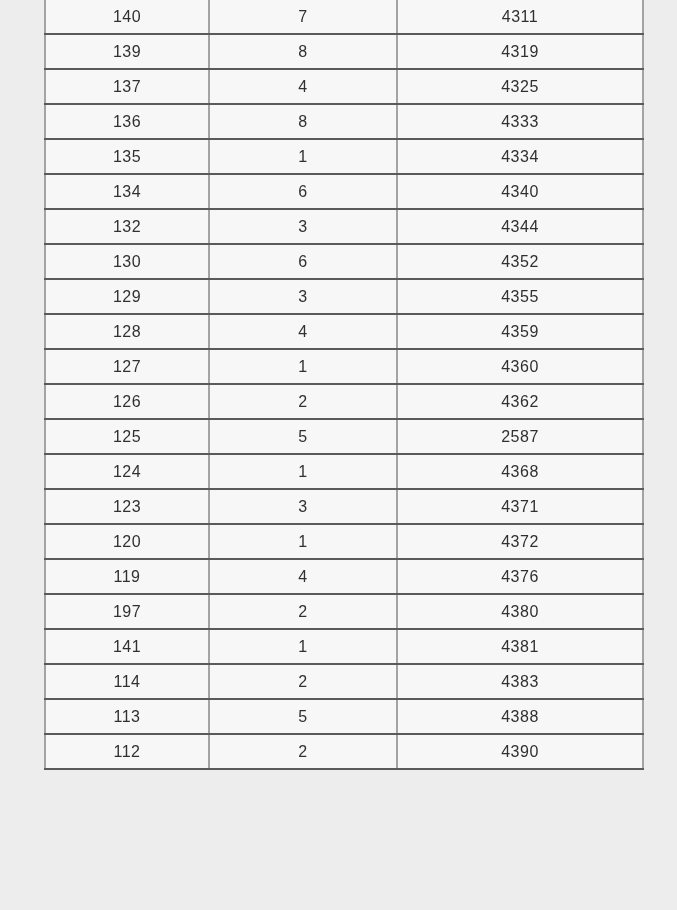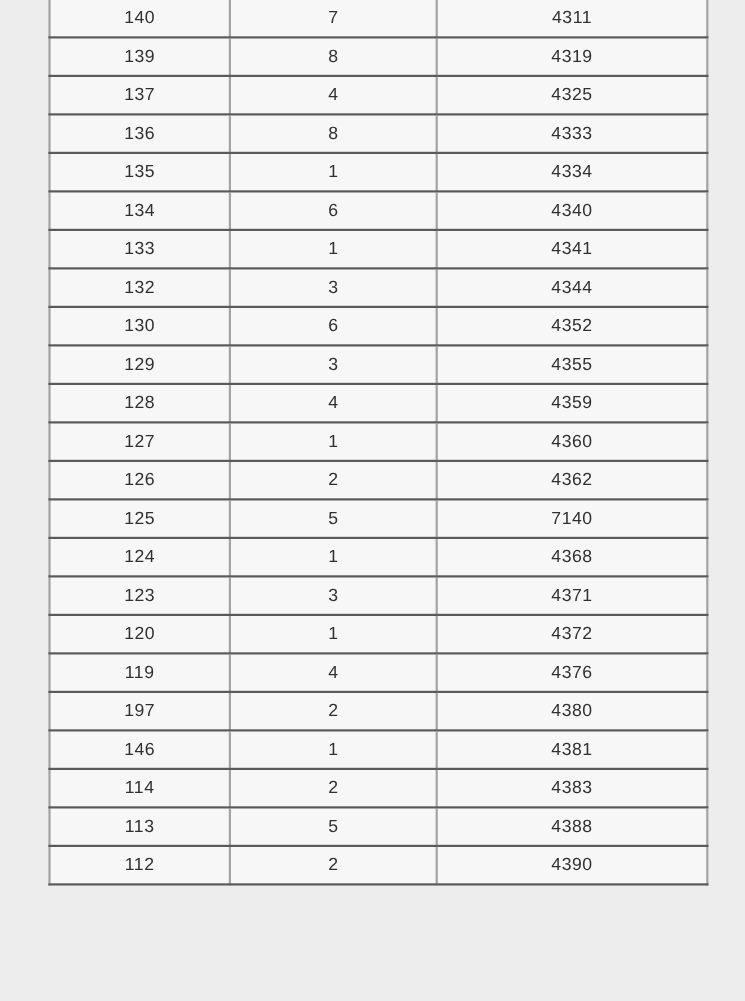--- a/index.html
+++ b/index.html
@@ -80,25 +80,20 @@
           <td>135</td>
           <td>1</td>
           <td>4334</td>
         </tr>
         <tr>
           <td>134</td>
           <td>6</td>
           <td>4340</td>
         </tr>
         <tr>
-          <td>133</td>
-          <td>1</td>
-          <td>4341</td>
-        </tr>
-        <tr>
           <td>132</td>
           <td>3</td>
           <td>4344</td>
         </tr>
         <tr>
           <td>130</td>
           <td>6</td>
           <td>4352</td>
         </tr>
         <tr>
@@ -117,21 +112,21 @@
           <td>4360</td>
         </tr>
         <tr>
           <td>126</td>
           <td>2</td>
           <td>4362</td>
         </tr>
         <tr>
           <td>125</td>
           <td>5</td>
-          <td>7140</td>
+          <td>2587</td>
         </tr>
         <tr>
           <td>124</td>
           <td>1</td>
           <td>4368</td>
         </tr>
         <tr>
           <td>123</td>
           <td>3</td>
           <td>4371</td>
@@ -145,21 +140,21 @@
           <td>119</td>
           <td>4</td>
           <td>4376</td>
         </tr>
         <tr>
           <td>197</td>
           <td>2</td>
           <td>4380</td>
         </tr>
         <tr>
-          <td>146</td>
+          <td>141</td>
           <td>1</td>
           <td>4381</td>
         </tr>
         <tr>
           <td>114</td>
           <td>2</td>
           <td>4383</td>
         </tr>
         <tr>
           <td>113</td>

